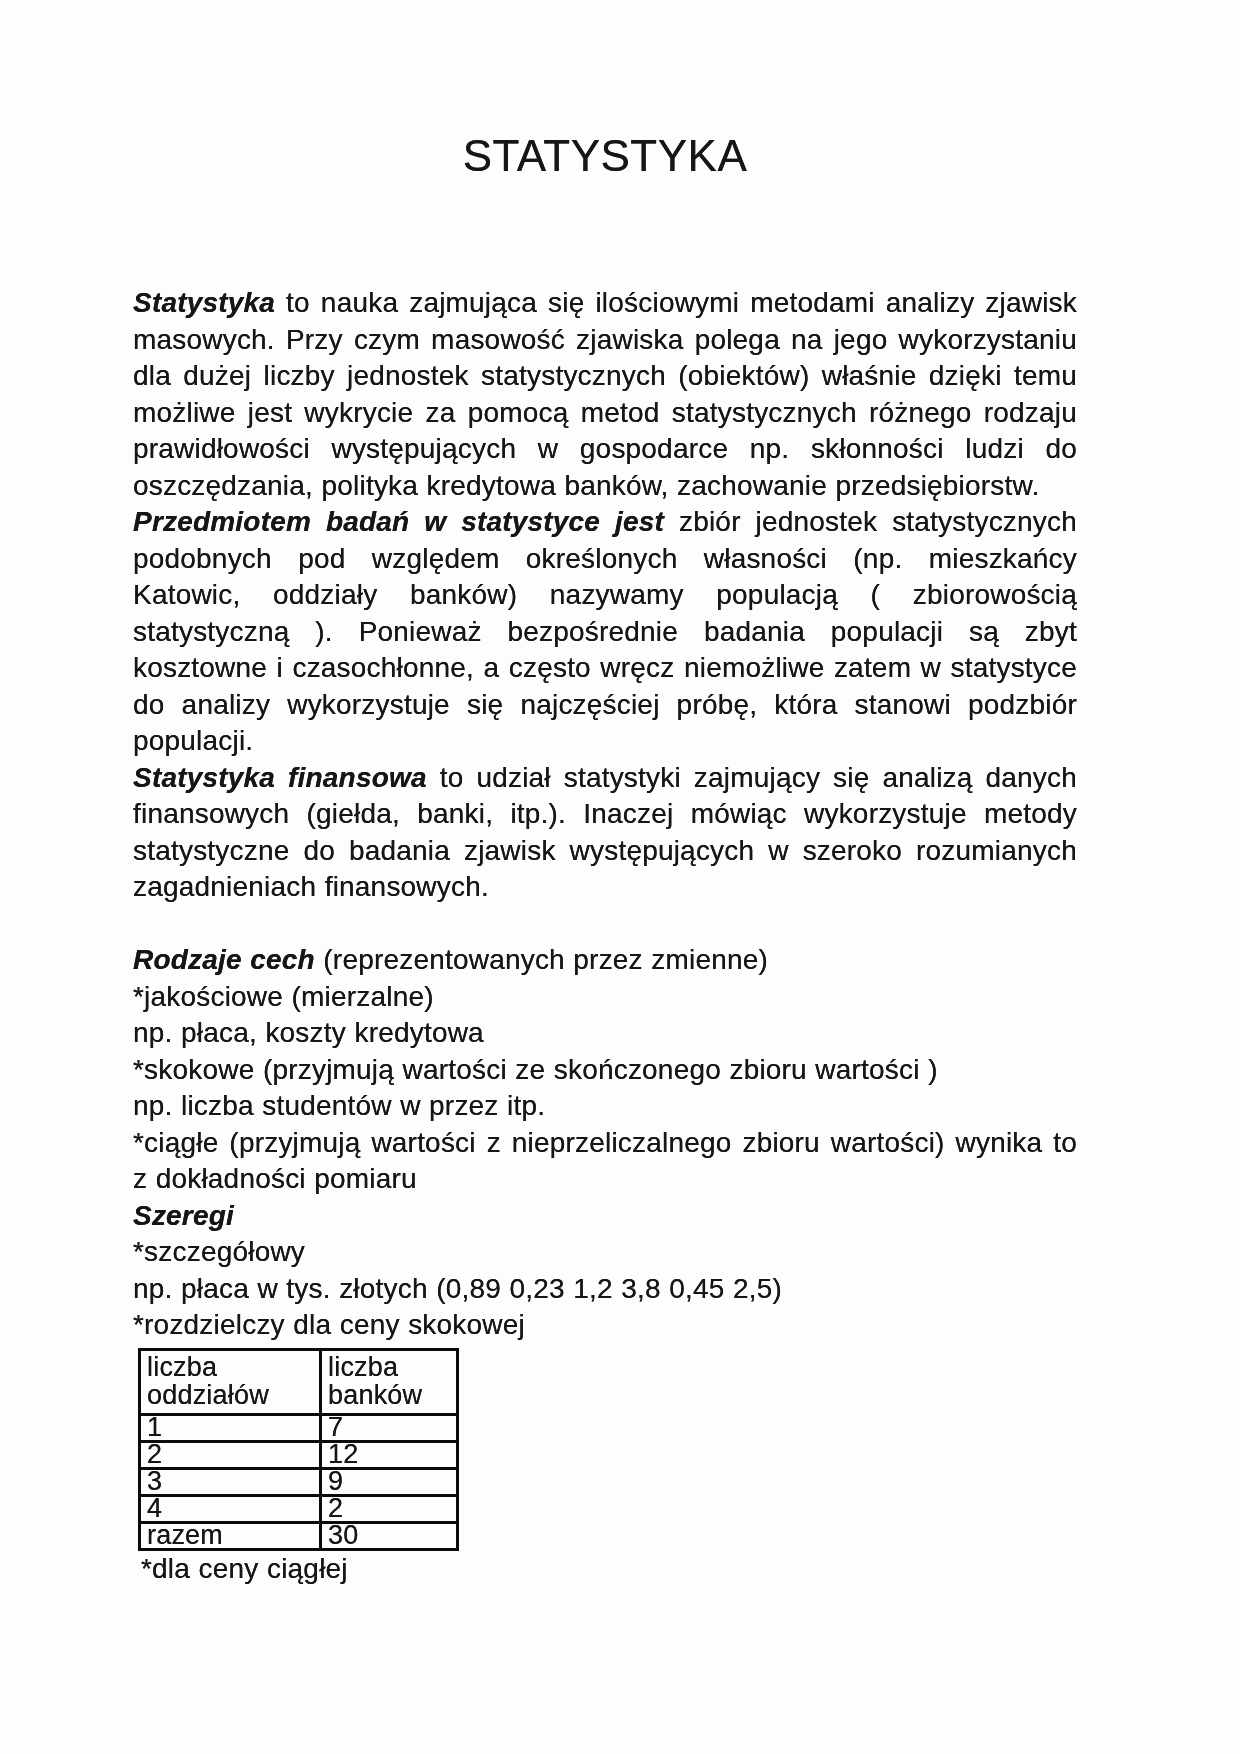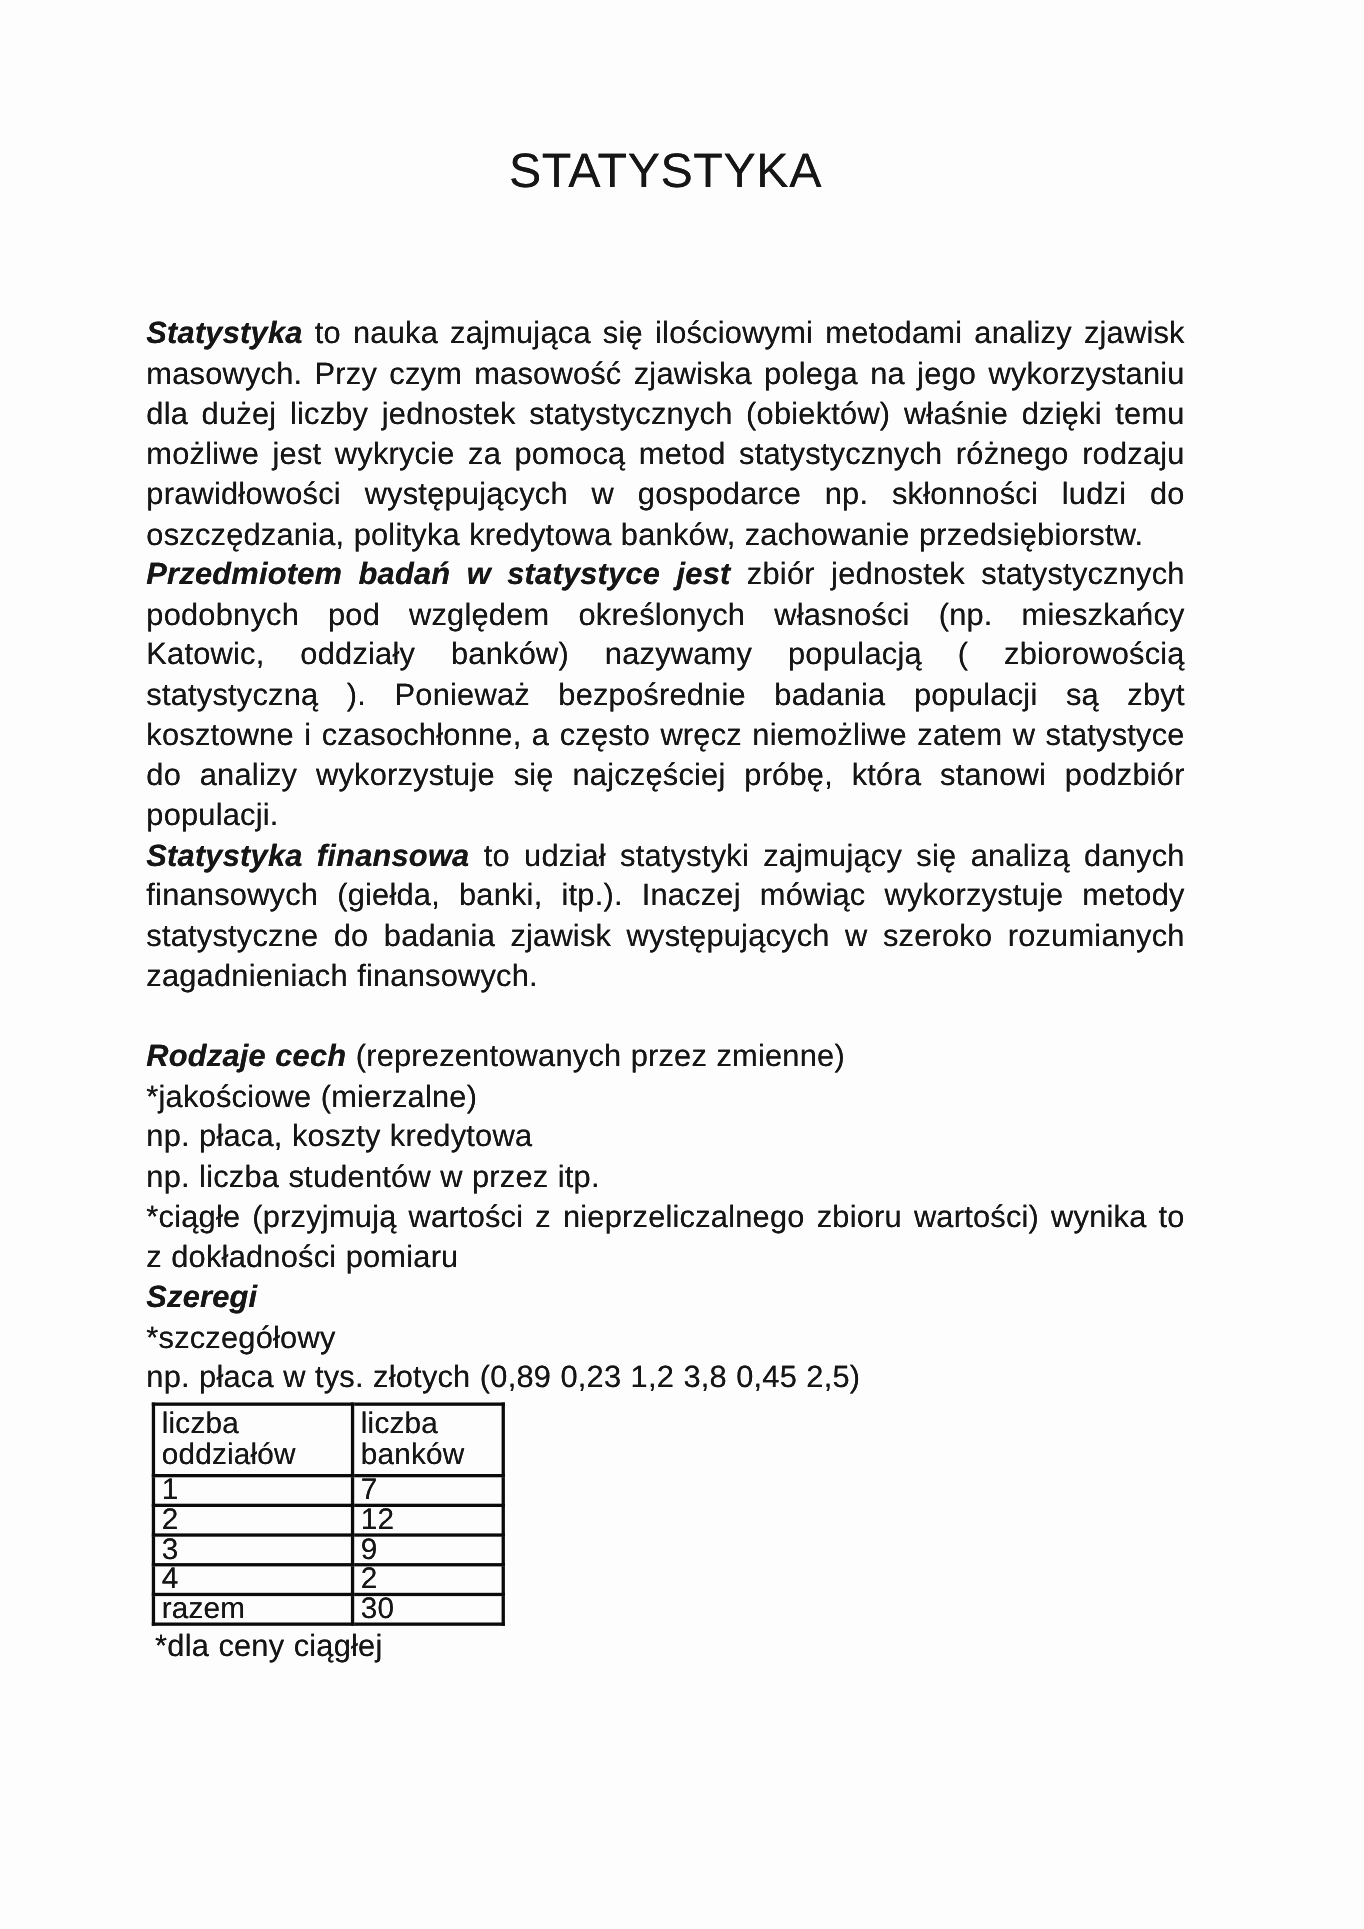--- a/index.html
+++ b/index.html
@@ -78,25 +78,27 @@
 
     <p class="para justify first-para"><span class="bi">Statystyka</span><span> to nauka zajmująca się ilościowymi metodami analizy zjawisk masowych. Przy czym masowość zjawiska polega na jego wykorzystaniu dla dużej liczby jednostek statystycznych (obiektów) właśnie dzięki temu możliwe jest wykrycie za pomocą metod statystycznych różnego rodzaju prawidłowości występujących w gospodarce np. skłonności ludzi do oszczędzania, polityka kredytowa banków, zachowanie przedsiębiorstw.</span></p>
     <p class="para justify"><span class="bi">Przedmiotem badań w statystyce jest</span><span> zbiór jednostek statystycznych podobnych pod względem określonych własności (np. mieszkańcy Katowic, oddziały banków) nazywamy populacją ( zbiorowością statystyczną ). Ponieważ bezpośrednie badania populacji są zbyt kosztowne i czasochłonne, a często wręcz niemożliwe zatem w statystyce do analizy wykorzystuje się najczęściej próbę, która stanowi podzbiór populacji.</span></p>
     <p class="para justify"><span class="bi">Statystyka finansowa</span><span> to udział statystyki zajmujący się analizą danych finansowych (giełda, banki, itp.). Inaczej mówiąc wykorzystuje metody statystyczne do badania zjawisk występujących w szeroko rozumianych zagadnieniach finansowych.</span></p>
 
     <div class="blank"></div>
 
     <p class="para"><span class="bi">Rodzaje cech</span><span> (reprezentowanych przez zmienne)</span></p>
     <p class="para"><span>*jakościowe (mierzalne)</span></p>
     <p class="para"><span>np. płaca, koszty kredytowa</span></p>
+    <p class="para"><span>*skokowe (przyjmują wartości ze skończonego zbioru wartości )</span></p>
     <p class="para"><span>np. liczba studentów w przez itp.</span></p>
     <p class="para justify"><span>*ciągłe (przyjmują wartości z nieprzeliczalnego zbioru wartości) wynika to z dokładności pomiaru</span></p>
     <p class="para"><span class="bi">Szeregi</span></p>
     <p class="para"><span>*szczegółowy</span></p>
     <p class="para"><span>np. płaca w tys. złotych (0,89 0,23 1,2 3,8 0,45 2,5)</span></p>
+    <p class="para"><span>*rozdzielczy dla ceny skokowej</span></p>
 
     <table class="t1">
         <thead>
           <tr>
             <th>liczba
 oddziałów</th>
             <th>liczba
 banków</th>
           </tr>
         </thead>

